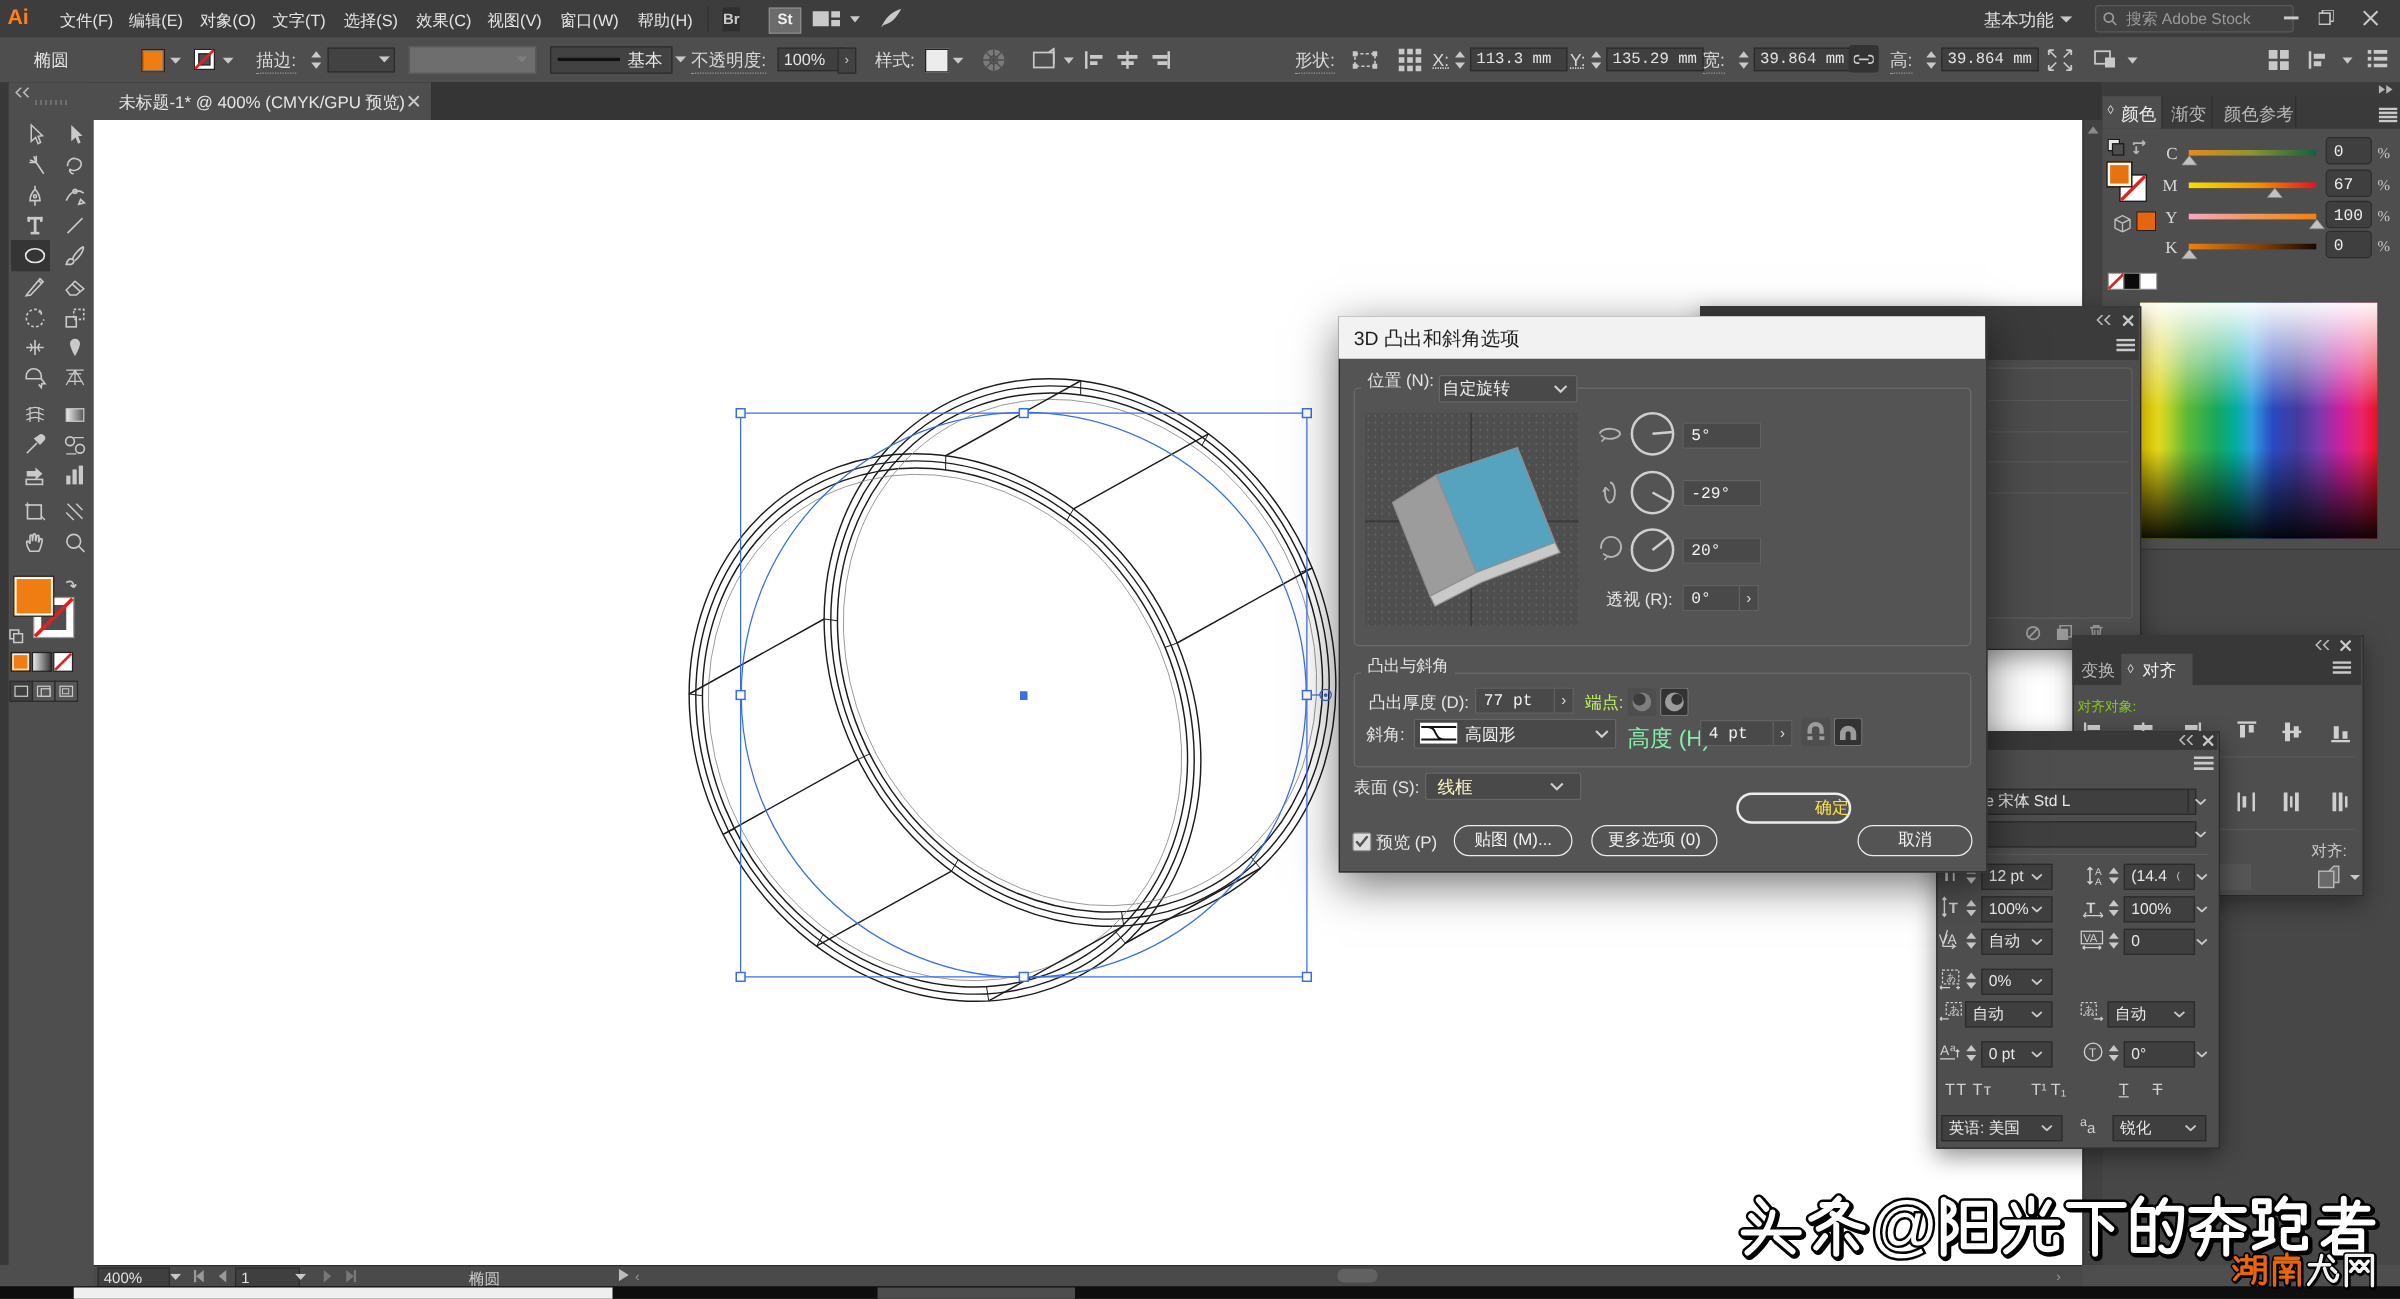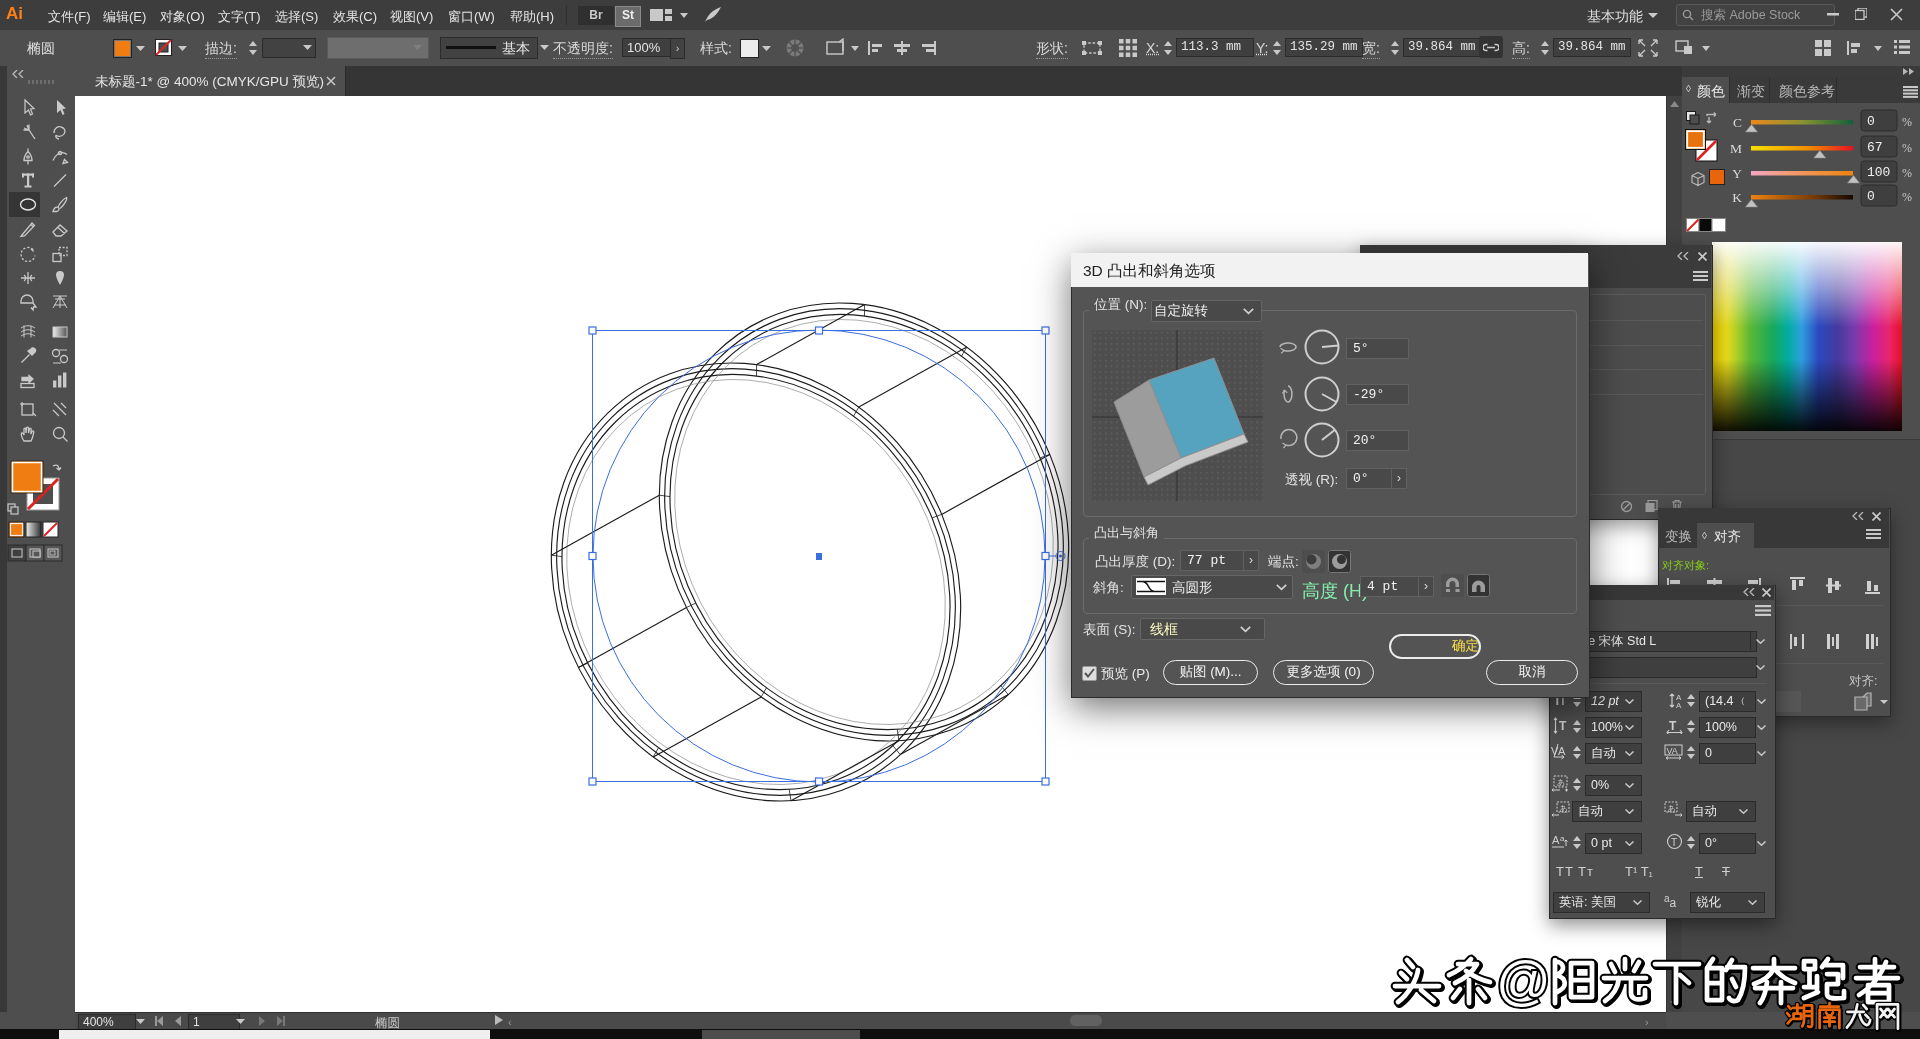--- a/index.html
+++ b/index.html
@@ -9,21 +9,21 @@
 .dd{background:#424242;border:1px solid #2b2b2b;color:#e3e3e3;font-size:13px;white-space:nowrap;}
 svg{display:block}
 </style></head>
 <body>
 
 
 <div class="abs" id="menubar" style="left:0;top:0;width:1920px;height:30px;background:#3d3d3d;"></div>
 <div class="abs" style="left:6px;top:4px;width:30px;height:22px;color:#ff7f18;font-weight:bold;font-size:17px;">Ai</div>
 <div class="abs" style="left:48px;top:8px;color:#e4e4e4;font-size:13px;white-space:nowrap;">文件(F)</div><div class="abs" style="left:103px;top:8px;color:#e4e4e4;font-size:13px;white-space:nowrap;">编辑(E)</div><div class="abs" style="left:160px;top:8px;color:#e4e4e4;font-size:13px;white-space:nowrap;">对象(O)</div><div class="abs" style="left:218px;top:8px;color:#e4e4e4;font-size:13px;white-space:nowrap;">文字(T)</div><div class="abs" style="left:275px;top:8px;color:#e4e4e4;font-size:13px;white-space:nowrap;">选择(S)</div><div class="abs" style="left:333px;top:8px;color:#e4e4e4;font-size:13px;white-space:nowrap;">效果(C)</div><div class="abs" style="left:390px;top:8px;color:#e4e4e4;font-size:13px;white-space:nowrap;">视图(V)</div><div class="abs" style="left:448px;top:8px;color:#e4e4e4;font-size:13px;white-space:nowrap;">窗口(W)</div><div class="abs" style="left:510px;top:8px;color:#e4e4e4;font-size:13px;white-space:nowrap;">帮助(H)</div>
 <div class="abs" style="left:566px;top:5px;width:1px;height:20px;background:#2e2e2e;"></div>
-<div class="abs" style="left:578px;top:6px;width:36px;height:19px;background:#2f2f2f;color:#c9c9c9;font-size:12px;font-weight:bold;text-align:center;line-height:19px;">Br</div>
+<div class="abs" style="left:578px;top:6px;width:14px;height:19px;background:#2f2f2f;color:#c9c9c9;font-size:12px;font-weight:bold;text-align:center;line-height:19px;">Br</div>
 <div class="abs" style="left:615px;top:6px;width:24px;height:19px;background:#6b6b6b;border:1px solid #8a8a8a;color:#f0f0f0;font-size:12px;font-weight:bold;text-align:center;line-height:17px;">St</div>
 <svg class="abs" style="left:650px;top:8px" width="46" height="15" viewBox="0 0 46 15">
     <rect x="0" y="1" width="13" height="12" fill="#c9c9c9"></rect>
     <rect x="15" y="1" width="7" height="5" fill="#c9c9c9"></rect>
     <rect x="15" y="8" width="7" height="5" fill="#c9c9c9"></rect>
     <path d="M30 5l4 5 4-5z" fill="#c9c9c9"></path>
   </svg>
 <svg class="abs" style="left:703px;top:6px" width="20" height="18" viewBox="0 0 20 18">
     <path d="M2 16 C5 9 9 4 18 1 C14 9 9 13 4 14 Z M2 16 l4-6" fill="#c9c9c9"></path>
   </svg>
@@ -738,21 +738,21 @@
 <div class="abs" style="left:1553px;top:657px;width:197px;height:19px;background:#3f3f3f;border:1px solid #2b2b2b;color:#e8e8e8;font-size:12.5px;line-height:19px;padding-left:5px;white-space:nowrap;"></div>
 <svg class="abs" style="left:1756px;top:665px" width="9" height="5">
     <path d="M0.5 0.5 L4.5 4.2 L8.5 0.5" fill="none" stroke="#c9c9c9" stroke-width="1.5"></path>
   </svg>
 <div class="abs" style="left:1553px;top:683px;width:214px;height:1px;background:#5a5a5a;"></div>
 <div class="abs" style="left:1553px;top:692px;color:#d5d5d5;font-size:14px;font-weight:bold;">T<span style="font-size:10px">I</span></div>
 <svg class="abs" style="left:1572px;top:691px" width="10" height="19" viewBox="0 0 10 19">
     <path d="M1 8l4-5 4 5z" fill="#c9c9c9"></path>
     <path d="M1 11l4 5 4-5z" fill="#c9c9c9"></path>
   </svg>
-<div class="abs" style="left:1585px;top:691px;width:50px;height:19px;background:#3f3f3f;border:1px solid #2b2b2b;color:#e8e8e8;font-size:12.5px;line-height:19px;padding-left:5px;white-space:nowrap;font-style:italic;">12 pt</div>
+<div class="abs" style="left:1585px;top:691px;width:50px;height:19px;background:#3f3f3f;border:1px solid #2b2b2b;color:#e8e8e8;font-size:12.5px;line-height:19px;padding-left:5px;white-space:nowrap;">12 pt</div>
 <svg class="abs" style="left:1625px;top:699px" width="9" height="5">
     <path d="M0.5 0.5 L4.5 4.2 L8.5 0.5" fill="none" stroke="#c9c9c9" stroke-width="1.5"></path>
   </svg>
 <svg class="abs" style="left:1668px;top:692px" width="17" height="17" viewBox="0 0 17 17">
     <g stroke="#d0d0d0" fill="none" stroke-width="1.2">
       <path d="M2 4 l2-2 2 2 M4 2 v13 M2 13 l2 2 2-2"></path>
       <text x="8" y="8" fill="#d0d0d0" stroke="none" font-size="8" font-family="Liberation Sans">A</text>
       <text x="8" y="16" fill="#d0d0d0" stroke="none" font-size="8" font-family="Liberation Sans">A</text>
     </g>
   </svg>
@@ -935,21 +935,21 @@
 <div class="abs" style="left:1346px;top:384px;width:55px;height:19px;background:#494949;border:1px solid #616161;color:#f2f2f2;font-size:13px;line-height:19px;padding-left:6px;font-family:'Liberation Mono',monospace;">-29°</div>
 <div class="abs" style="left:1346px;top:430px;width:55px;height:19px;background:#494949;border:1px solid #616161;color:#f2f2f2;font-size:13px;line-height:19px;padding-left:6px;font-family:'Liberation Mono',monospace;">20°</div>
 <div class="abs" style="left:1285px;top:471px;color:#e3e3e3;font-size:13.5px;">透视 (R):</div>
 <div class="abs" style="left:1346px;top:468px;width:42px;height:19px;background:#494949;border:1px solid #616161;color:#f2f2f2;font-size:13px;line-height:19px;padding-left:6px;font-family:'Liberation Mono',monospace;">0°</div>
 <div class="abs" style="left:1391px;top:468px;width:14px;height:19px;background:#494949;border:1px solid #616161;color:#ddd;font-size:12px;text-align:center;line-height:19px;">›</div>
 <div class="abs" style="left:1083px;top:538px;width:492px;height:74px;border:1px solid #6b6b6b;border-radius:4px;"></div>
 <div class="abs" style="left:1089px;top:524px;background:#545454;padding:0 5px;color:#e3e3e3;font-size:13px;">凸出与斜角</div>
 <div class="abs" style="left:1095px;top:553px;color:#e3e3e3;font-size:13.5px;">凸出厚度 (D):</div>
 <div class="abs" style="left:1180px;top:550px;width:60px;height:19px;background:#494949;border:1px solid #616161;color:#f2f2f2;font-size:13px;line-height:19px;padding-left:6px;font-family:'Liberation Mono',monospace;">77 pt</div>
 <div class="abs" style="left:1243px;top:550px;width:14px;height:19px;background:#494949;border:1px solid #616161;color:#ddd;font-size:12px;text-align:center;line-height:19px;">›</div>
-<div class="abs" style="left:1268px;top:553px;color:#e5e5e5;font-size:13.5px;">端点:</div>
+<div class="abs" style="left:1268px;top:553px;color:#bef264;font-size:13.5px;">端点:</div>
 <svg class="abs" style="left:1302px;top:550px" width="50" height="23" viewBox="0 0 50 23">
     <rect x="0" y="0" width="23" height="23" rx="2" fill="#4e4e4e"></rect>
     <circle cx="11.5" cy="11.5" r="7.5" fill="#7e7e7e"></circle>
     <circle cx="9.5" cy="9.5" r="5" fill="#3c3c3c"></circle>
     <rect x="26" y="0" width="23" height="23" rx="2" fill="#333"></rect>
     <rect x="26.5" y="0.5" width="22" height="22" rx="2" fill="none" stroke="#777"></rect>
     <circle cx="37.5" cy="11.5" r="7.5" fill="#9c9c9c"></circle>
     <circle cx="39.5" cy="9.5" r="4.5" fill="#333"></circle>
   </svg>
 <div class="abs" style="left:1093px;top:579px;color:#e3e3e3;font-size:13.5px;">斜角:</div>

